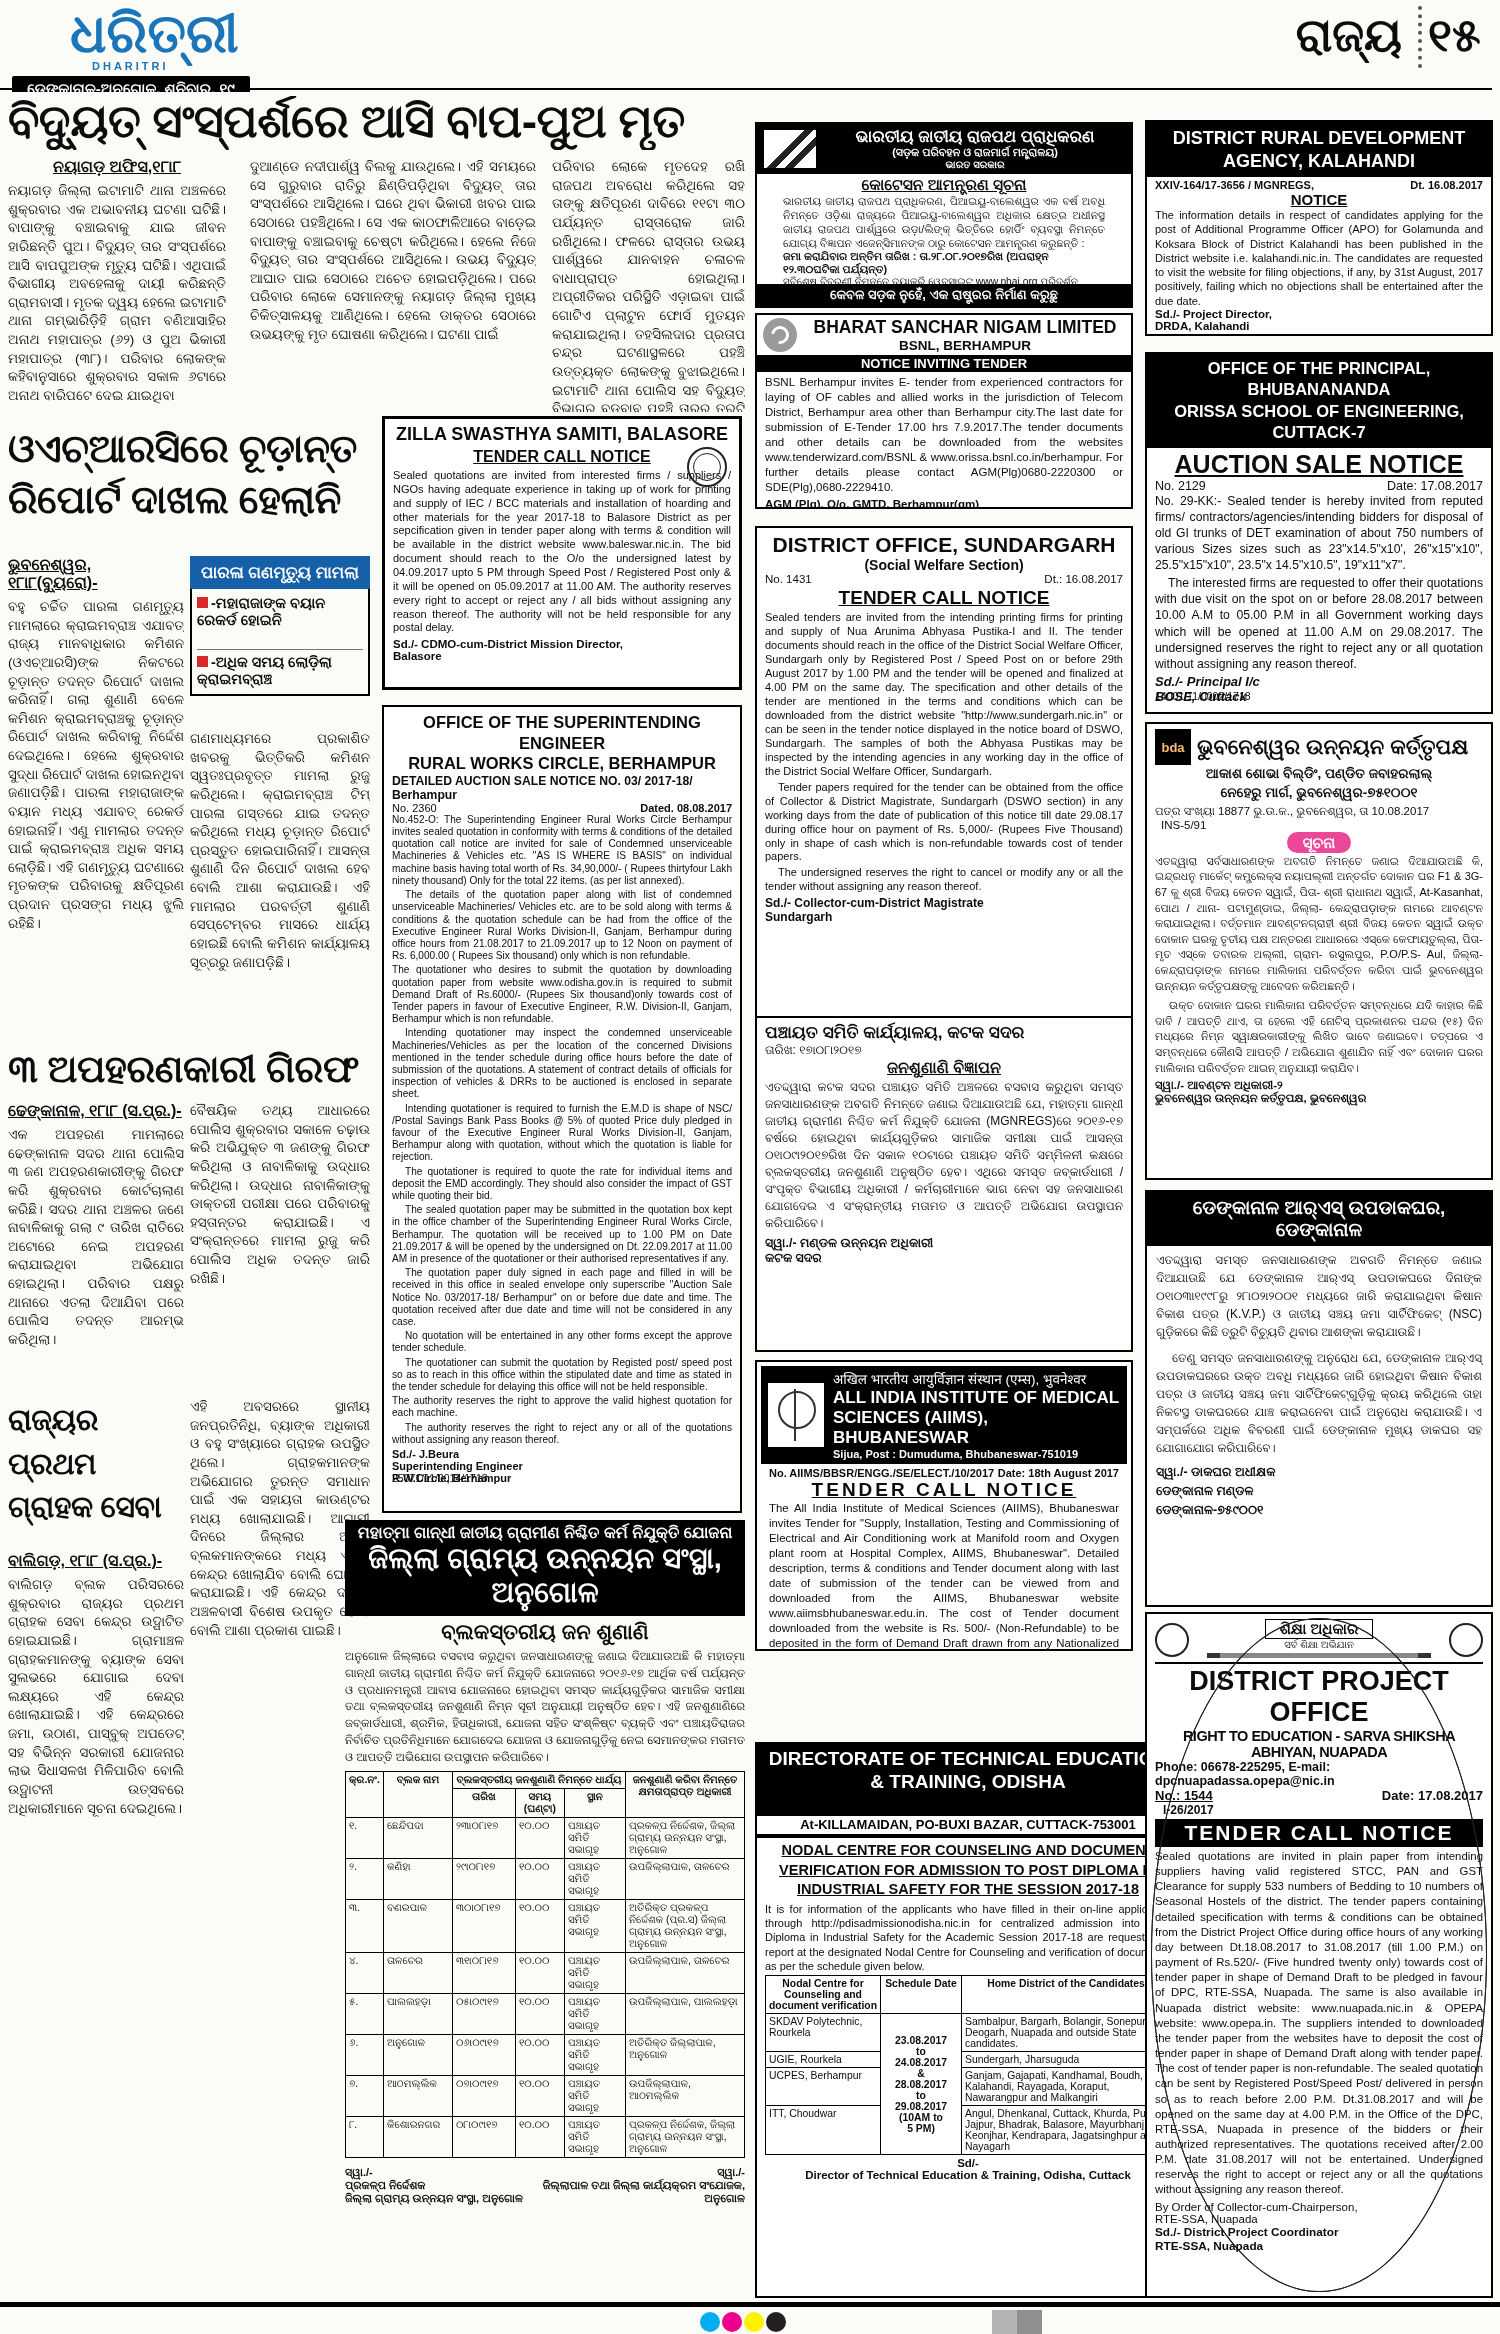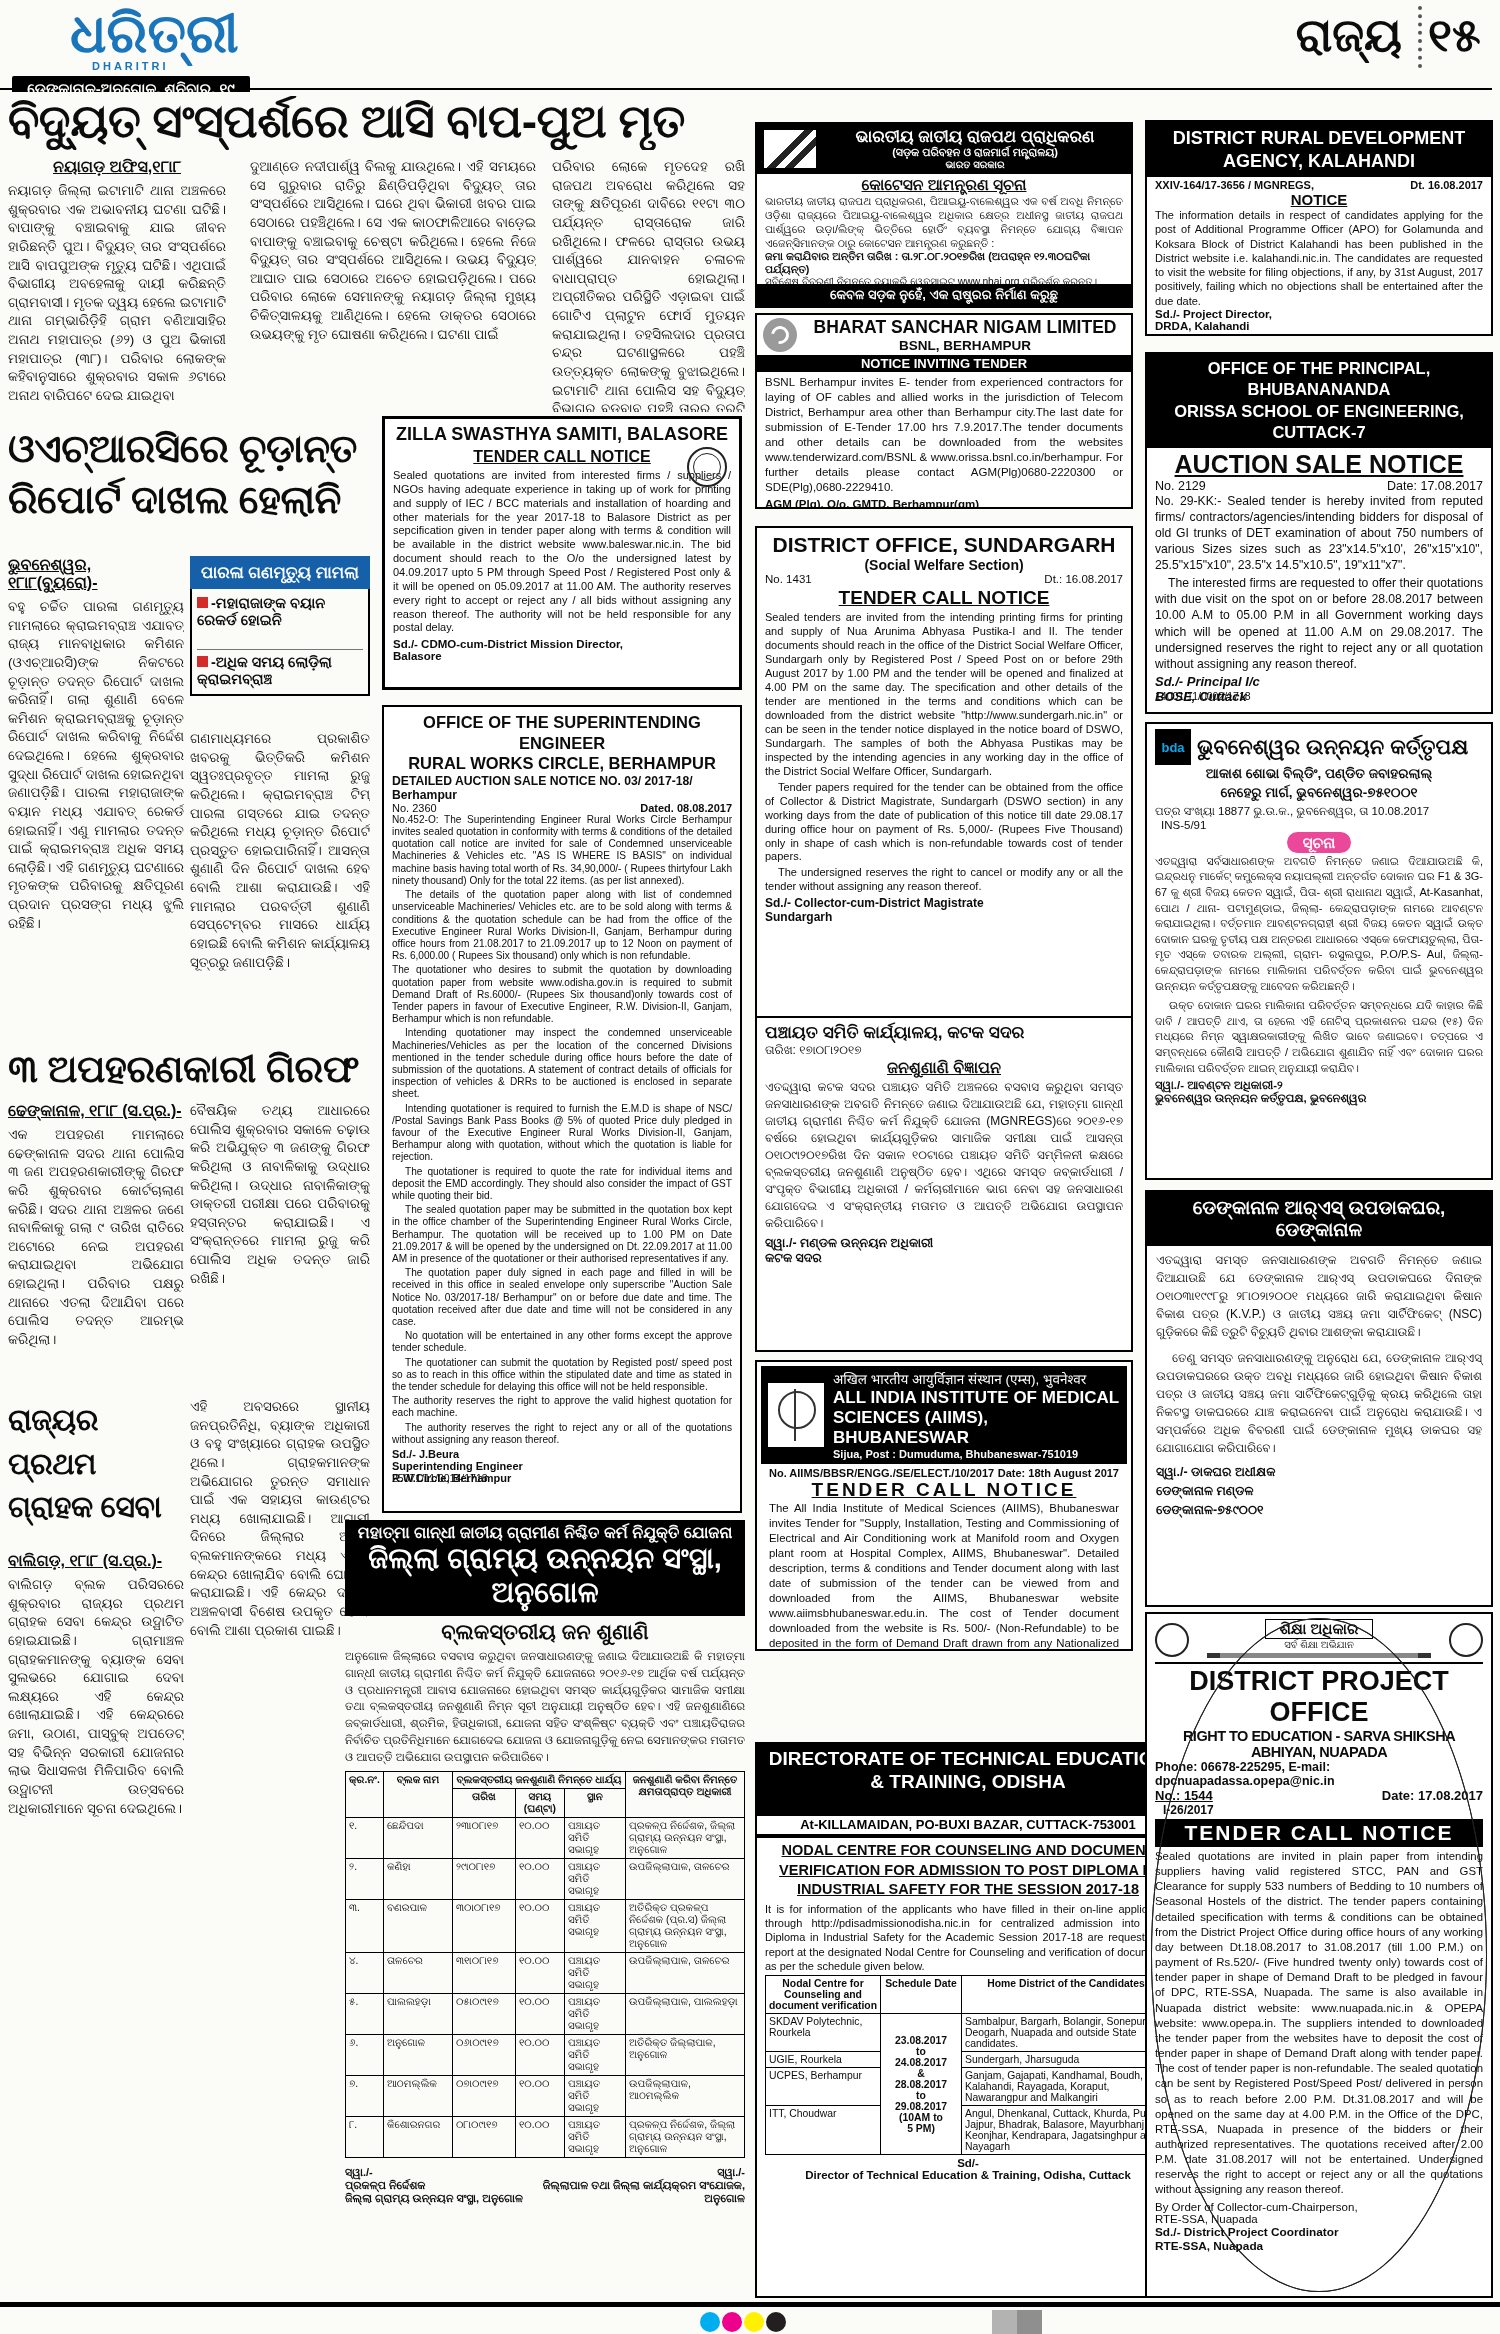--- a/index.html
+++ b/index.html
@@ -118,21 +118,21 @@
 
 <div class="n box" style="left:755px;top:122px;width:378px;height:186px;padding:0">
   <div class="bb" style="display:flex;align-items:center;padding:3px 6px">
     <span style="width:52px;height:38px;background:#fff;display:inline-block;margin-right:8px;background-image:linear-gradient(135deg,#fff 45%,#222 45%,#222 55%,#fff 55%,#fff 65%,#222 65%,#222 75%,#fff 75%);border:1px solid #000"></span>
     <span style="flex:1">
       <span class="ctr" style="display:block;font-size:16.5px">ଭାରତୀୟ ଜାତୀୟ ରାଜପଥ ପ୍ରାଧିକରଣ</span>
       <span class="ctr" style="display:block;font-size:11px">(ସଡ଼କ ପରିବହନ ଓ ରାଜମାର୍ଗ ମନ୍ତ୍ରାଳୟ)</span>
       <span class="ctr" style="display:block;font-size:10px">ଭାରତ ସରକାର</span>
     </span>
   </div>
-  <div style="padding:2px 8px">
+  <div style="padding:2px 26px">
     <div class="ctr b u" style="font-size:15.5px"><span>କୋଟେସନ ଆମନ୍ତ୍ରଣ ସୂଚନା</span></div>
     <div class="j" style="font-size:10.8px;line-height:1.3"><span>ଭାରତୀୟ ଜାତୀୟ ରାଜପଥ ପ୍ରାଧିକରଣ, ପିଆଇୟୁ-ବାଲେଶ୍ୱର ଏକ ବର୍ଷ ଅବଧି ନିମନ୍ତେ ଓଡ଼ିଶା ରାଜ୍ୟରେ ପିଆଇୟୁ-ବାଲେଶ୍ୱର ଅଧିକାର କ୍ଷେତ୍ର ଅଧୀନସ୍ଥ ଜାତୀୟ ରାଜପଥ ପାର୍ଶ୍ୱରେ ଉଡ଼ା/ଲିଙ୍କ୍ ଭିତ୍ତିରେ ହୋର୍ଡିଂ ବ୍ୟବସ୍ଥା ନିମନ୍ତେ ଯୋଗ୍ୟ ବିଜ୍ଞାପନ ଏଜେନ୍ସିମାନଙ୍କ ଠାରୁ କୋଟେସନ ଆମନ୍ତ୍ରଣ କରୁଛନ୍ତି :</span></div>
     <div class="b" style="font-size:10.8px"><span>ଜମା କରାଯିବାର ଅନ୍ତିମ ତାରିଖ : ତା.୨୮.୦୮.୨୦୧୭ରିଖ (ଅପରାହ୍ନ ୧୨.୩୦ଘଟିକା ପର୍ଯ୍ୟନ୍ତ)</span></div>
     <div style="font-size:10.3px"><span>ସବିଶେଷ ବିବରଣୀ ନିମନ୍ତେ ଦୟାକରି ୱେବ୍‌ସାଇଟ୍ www.nhai.org ପରିଦର୍ଶନ କରନ୍ତୁ।</span></div>
   </div>
   <div class="bb" style="font-size:13px;padding:3px 0;position:absolute;left:0;right:0;bottom:0"><span>କେବଳ ସଡ଼କ ନୁହେଁ, ଏକ ରାଷ୍ଟ୍ରର ନିର୍ମାଣ କରୁଛୁ</span></div>
 </div>
 
 <div class="n box" style="left:755px;top:313px;width:378px;height:196px;padding:0">
   <div style="display:flex;align-items:center;padding:2px 6px">
@@ -278,21 +278,21 @@
       <p>The interested firms are requested to offer their quotations with due visit on the spot on or before 28.08.2017 between 10.00 A.M to 05.00 P.M in all Government working days which will be opened at 11.00 A.M on 29.08.2017. The undersigned reserves the right to reject any or all quotation without assigning any reason thereof.</p>
     </div>
     <div class="sig pre i" style="font-size:13px"><span>Sd./- Principal I/c
 BOSE, Cuttack</span></div>
     <div style="font-size:10.5px;margin-top:-14px"><span>14001/11/0002/1718</span></div>
   </div>
 </div>
 
 <div class="n box" style="left:1145px;top:722px;width:348px;height:458px">
   <div style="display:flex;align-items:center">
-    <span style="width:36px;height:36px;background:#000;color:#0ea5e9;font-size:13px;font-weight:bold;display:inline-flex;align-items:center;justify-content:center;margin-right:6px">bda</span>
+    <span style="width:36px;height:36px;background:#000;color:#fdba74;font-size:13px;font-weight:bold;display:inline-flex;align-items:center;justify-content:center;margin-right:6px">bda</span>
     <span class="b" style="font-size:21px">ଭୁବନେଶ୍ୱର ଉନ୍ନୟନ କର୍ତ୍ତୃପକ୍ଷ</span>
   </div>
   <div class="ctr b pre" style="font-size:13.5px;line-height:1.4"><span>ଆକାଶ ଶୋଭା ବିଲ୍ଡିଂ, ପଣ୍ଡିତ ଜବାହରଲାଲ୍
 ନେହେରୁ ମାର୍ଗ, ଭୁବନେଶ୍ୱର-୭୫୧୦୦୧</span></div>
   <div style="font-size:11.5px;margin-top:2px"><span>ପତ୍ର ସଂଖ୍ୟା 18877  ଭୁ.ଉ.କ., ଭୁବନେଶ୍ୱର, ତା 10.08.2017</span></div>
   <div style="font-size:11.5px;margin:1px 0 3px 6px"><span>INS-5/91</span></div>
   <div class="ctr" style="margin:2px 0"><span style="background:#ec4899;color:#fff;font-weight:bold;font-size:15px;padding:2px 16px;border-radius:12px">ସୂଚନା</span></div>
   <div class="j" style="font-size:11px;line-height:1.42">
     <span style="display:block;margin-bottom:4px">ଏତଦ୍ଦ୍ୱାରା ସର୍ବସାଧାରଣଙ୍କ ଅବଗତି ନିମନ୍ତେ ଜଣାଇ ଦିଆଯାଉଅଛି କି, ଇନ୍ଦ୍ରଧନୁ ମାର୍କେଟ୍ କମ୍ପ୍ଲେକ୍ସ ନୟାପଲ୍ଲୀ ଅନ୍ତର୍ଗତ ଦୋକାନ ଘର F1 &amp; 3G-67 କୁ ଶ୍ରୀ ବିଜୟ କେତନ ସ୍ୱାଇଁ, ପିତା- ଶ୍ରୀ ରାଧାନାଥ ସ୍ୱାଇଁ, At-Kasanhat, ପୋଥ / ଥାନା- ପଟାମୁଣ୍ଡାଇ, ଜିଲ୍ଲା- କେନ୍ଦ୍ରାପଡ଼ାଙ୍କ ନାମରେ ଆବଣ୍ଟନ କରାଯାଇଥିଲା। ବର୍ତ୍ତମାନ ଆବଣ୍ଟନଗ୍ରାହୀ ଶ୍ରୀ ବିଜୟ କେତନ ସ୍ୱାଇଁ ଉକ୍ତ ଦୋକାନ ଘରକୁ ତୃତୀୟ ପକ୍ଷ ଅନ୍ତରଣ ଆଧାରରେ ଏସ୍‌କେ କେଫାୟତୁଲ୍ଲା, ପିତା- ମୃତ ଏସ୍‌କେ ତବାରକ ଅଲ୍ଲୀ, ଗ୍ରାମ- ରସୁଲପୁର, P.O/P.S- Aul, ଜିଲ୍ଲା- କେନ୍ଦ୍ରାପଡ଼ାଙ୍କ ନାମରେ ମାଲିକାନା ପରିବର୍ତ୍ତନ କରିବା ପାଇଁ ଭୁବନେଶ୍ୱର ଉନ୍ନୟନ କର୍ତ୍ତୃପକ୍ଷଙ୍କୁ ଆବେଦନ କରିଅଛନ୍ତି।</span>
     <span style="display:block;text-indent:14px">ଉକ୍ତ ଦୋକାନ ଘରର ମାଲିକାନା ପରିବର୍ତ୍ତନ ସମ୍ବନ୍ଧରେ ଯଦି କାହାର କିଛି ଦାବି / ଆପତ୍ତି ଥାଏ, ତା ହେଲେ ଏହି ନୋଟିସ୍ ପ୍ରକାଶନର ପନ୍ଦର (୧୫) ଦିନ ମଧ୍ୟରେ ନିମ୍ନ ସ୍ୱାକ୍ଷରକାରୀଙ୍କୁ ଲିଖିତ ଭାବେ ଜଣାଇବେ। ତତ୍ପରେ ଏ ସମ୍ବନ୍ଧରେ କୌଣସି ଆପତ୍ତି / ଅଭିଯୋଗ ଶୁଣାଯିବ ନାହିଁ ଏବଂ ଦୋକାନ ଘରର ମାଲିକାନା ପରିବର୍ତ୍ତନ ଆଇନ୍ ଅନୁଯାୟୀ କରାଯିବ।</span>

